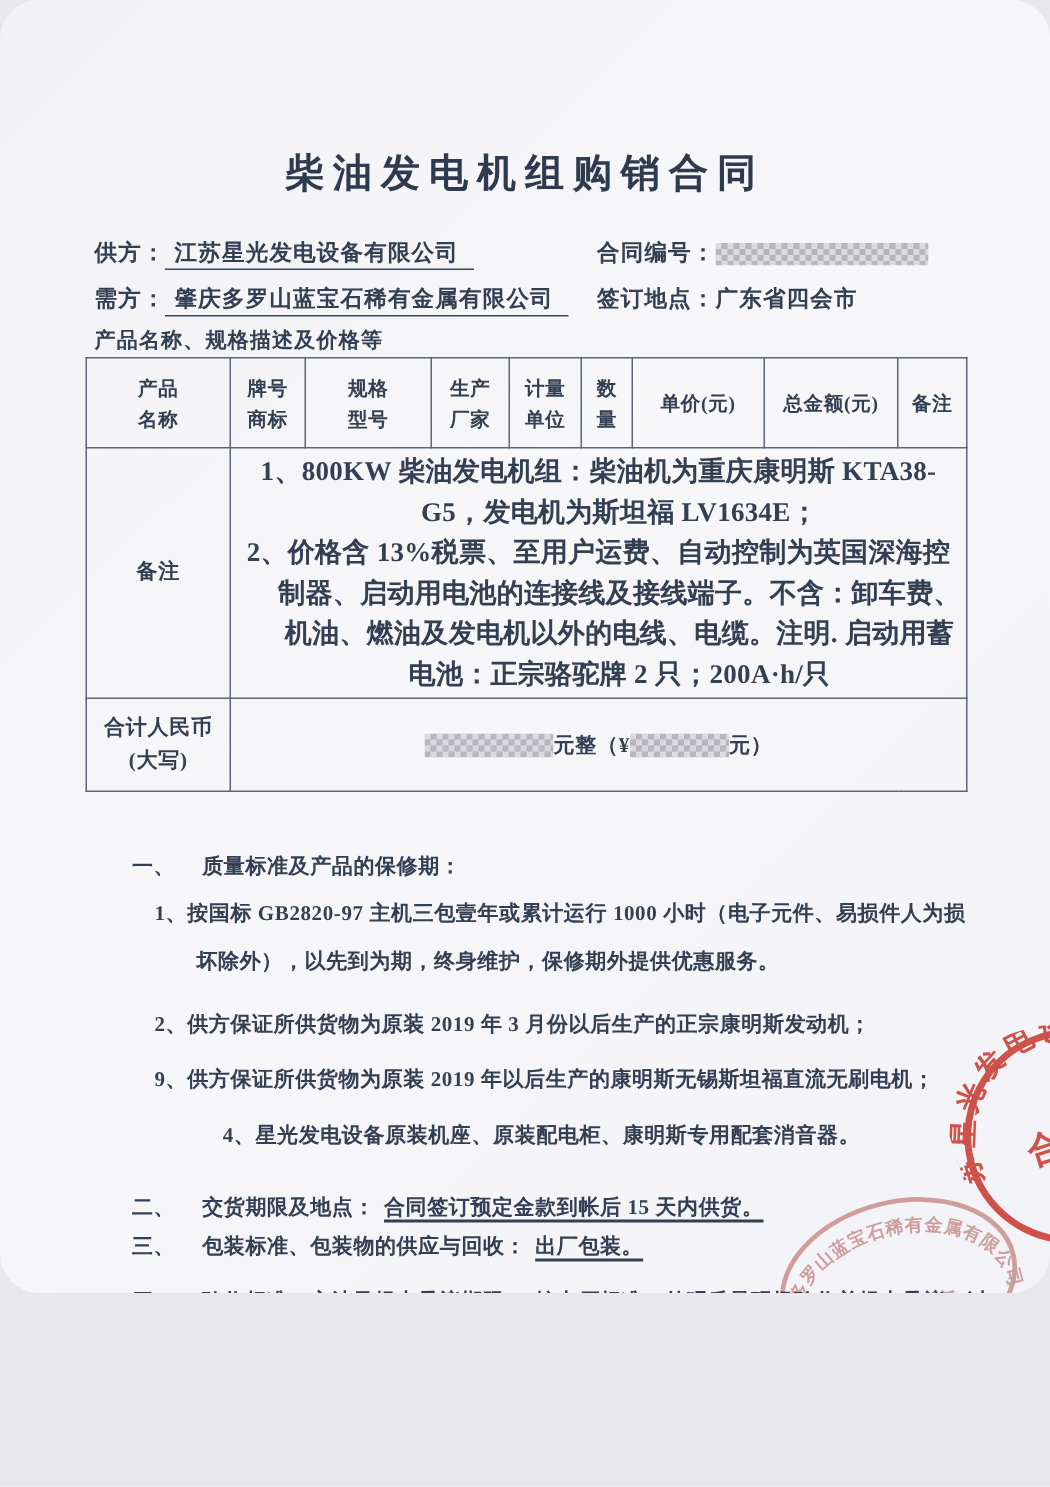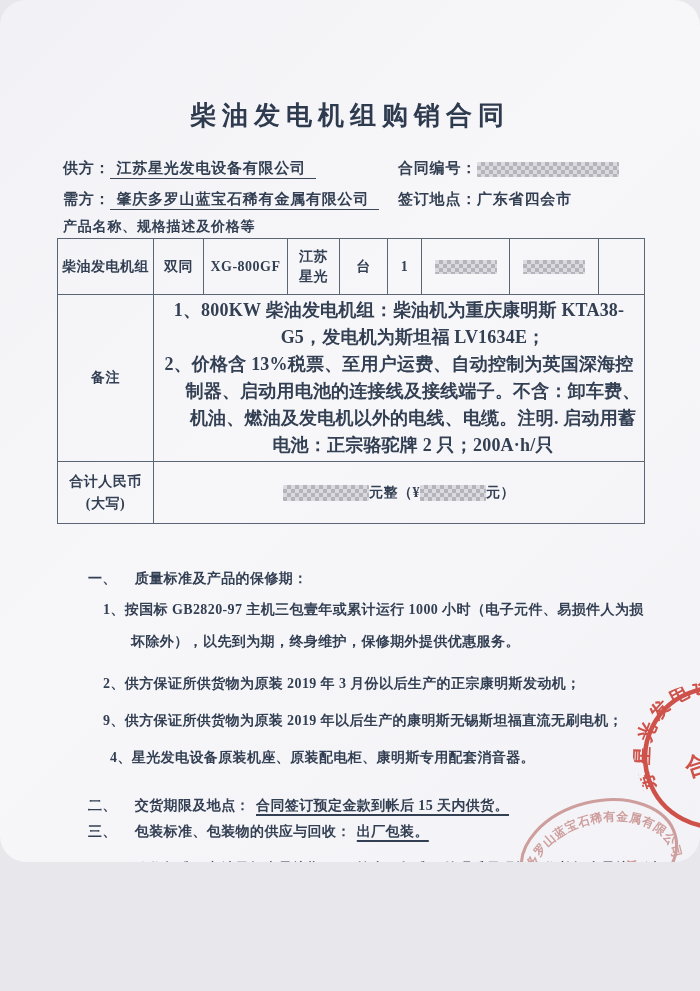--- a/index.html
+++ b/index.html
@@ -104,31 +104,36 @@
         <col style="width:50px">
         <col style="width:84px">
       <col style="width:52px">
         <col style="width:48px">
         <col style="width:34px">
       <col style="width:88px">
         <col style="width:89px">
         <col style="width:46px">
     </colgroup>
     <tbody>
-    <tr class="data-row">
-      <td style="font-weight:700;">柴油发电机组</td>
-      <td>双同</td>
-      <td>XG-800GF</td>
-      <td>江苏
-星光</td>
-      <td>台</td>
-      <td>1</td>
-      <td><span class="redact" style="width:62px; height:14px;"></span></td>
-      <td><span class="redact" style="width:62px; height:14px;"></span></td>
-      <td></td>
+        <tr>
+      <td class="hc">产品
+名称</td>
+      <td class="hc">牌号
+商标</td>
+      <td class="hc">规格
+型号</td>
+      <td class="hc">生产
+厂家</td>
+      <td class="hc">计量
+单位</td>
+      <td class="hc">数
+量</td>
+      <td class="hc">单价(元)</td>
+      <td class="hc">总金额(元)</td>
+      <td class="hc">备注</td>
     </tr>
     <tr>
       <td class="label-cell">备注</td>
       <td colspan="8" class="remark-cell">
         <p class="remark-item">1、800KW 柴油发电机组：柴油机为重庆康明斯 KTA38-G5，发电机为斯坦福 LV1634E；</p>
         <p class="remark-item">2、价格含 13%税票、至用户运费、自动控制为英国深海控制器、启动用电池的连接线及接线端子。不含：卸车费、机油、燃油及发电机以外的电线、电缆。注明. 启动用蓄电池：正宗骆驼牌 2 只；200A·h/只</p>
       </td>
     </tr>
     <tr>
       <td class="label-cell">合计人民币(大写)</td>
@@ -138,21 +143,21 @@
     </tr>
   </tbody>
     </table>
 
   <div class="abs section" style="left:88px; top:563px; width:560px;">
     <span class="sec-no">一、</span><span class="sec-title">质量标准及产品的保修期：</span>
   </div>
   <div class="abs list-item" style="left:103px; top:594px; width:548px;">1、按国标 GB2820-97 主机三包壹年或累计运行 1000 小时（电子元件、易损件人为损坏除外），以先到为期，终身维护，保修期外提供优惠服务。</div>
   <div class="abs list-item" style="left:103px; top:668px; width:548px;">2、供方保证所供货物为原装 2019 年 3 月份以后生产的正宗康明斯发动机；</div>
   <div class="abs list-item" style="left:103px; top:705px; width:548px;">9、供方保证所供货物为原装 2019 年以后生产的康明斯无锡斯坦福直流无刷电机；</div>
-  <div class="abs list-item" style="left:110px; top:742px; width:548px;">4、星光发电设备原装机座、原装配电柜、康明斯专用配套消音器。</div>
+  <div class="abs list-item" style="left:87px; top:742px; width:548px;text-align:center;">4、星光发电设备原装机座、原装配电柜、康明斯专用配套消音器。</div>
 
   <div class="abs section hang" style="left:88px; top:779px; width:578px;margin-top:11px;">
     <span class="sec-no">二、</span><span class="sec-title">交货期限及地点：</span><span class="sec-content ul">合同签订预定金款到帐后 15 天内供货。</span>
   </div>
 
   <div class="abs section hang" style="left:88px; top:816px; width:578px;">
     <span class="sec-no">三、</span><span class="sec-title">包装标准、包装物的供应与回收：</span><span class="sec-content ul">出厂包装。</span>
   </div>
 
   <div class="abs section hang" style="left:88px; top:853px; width:578px;">

